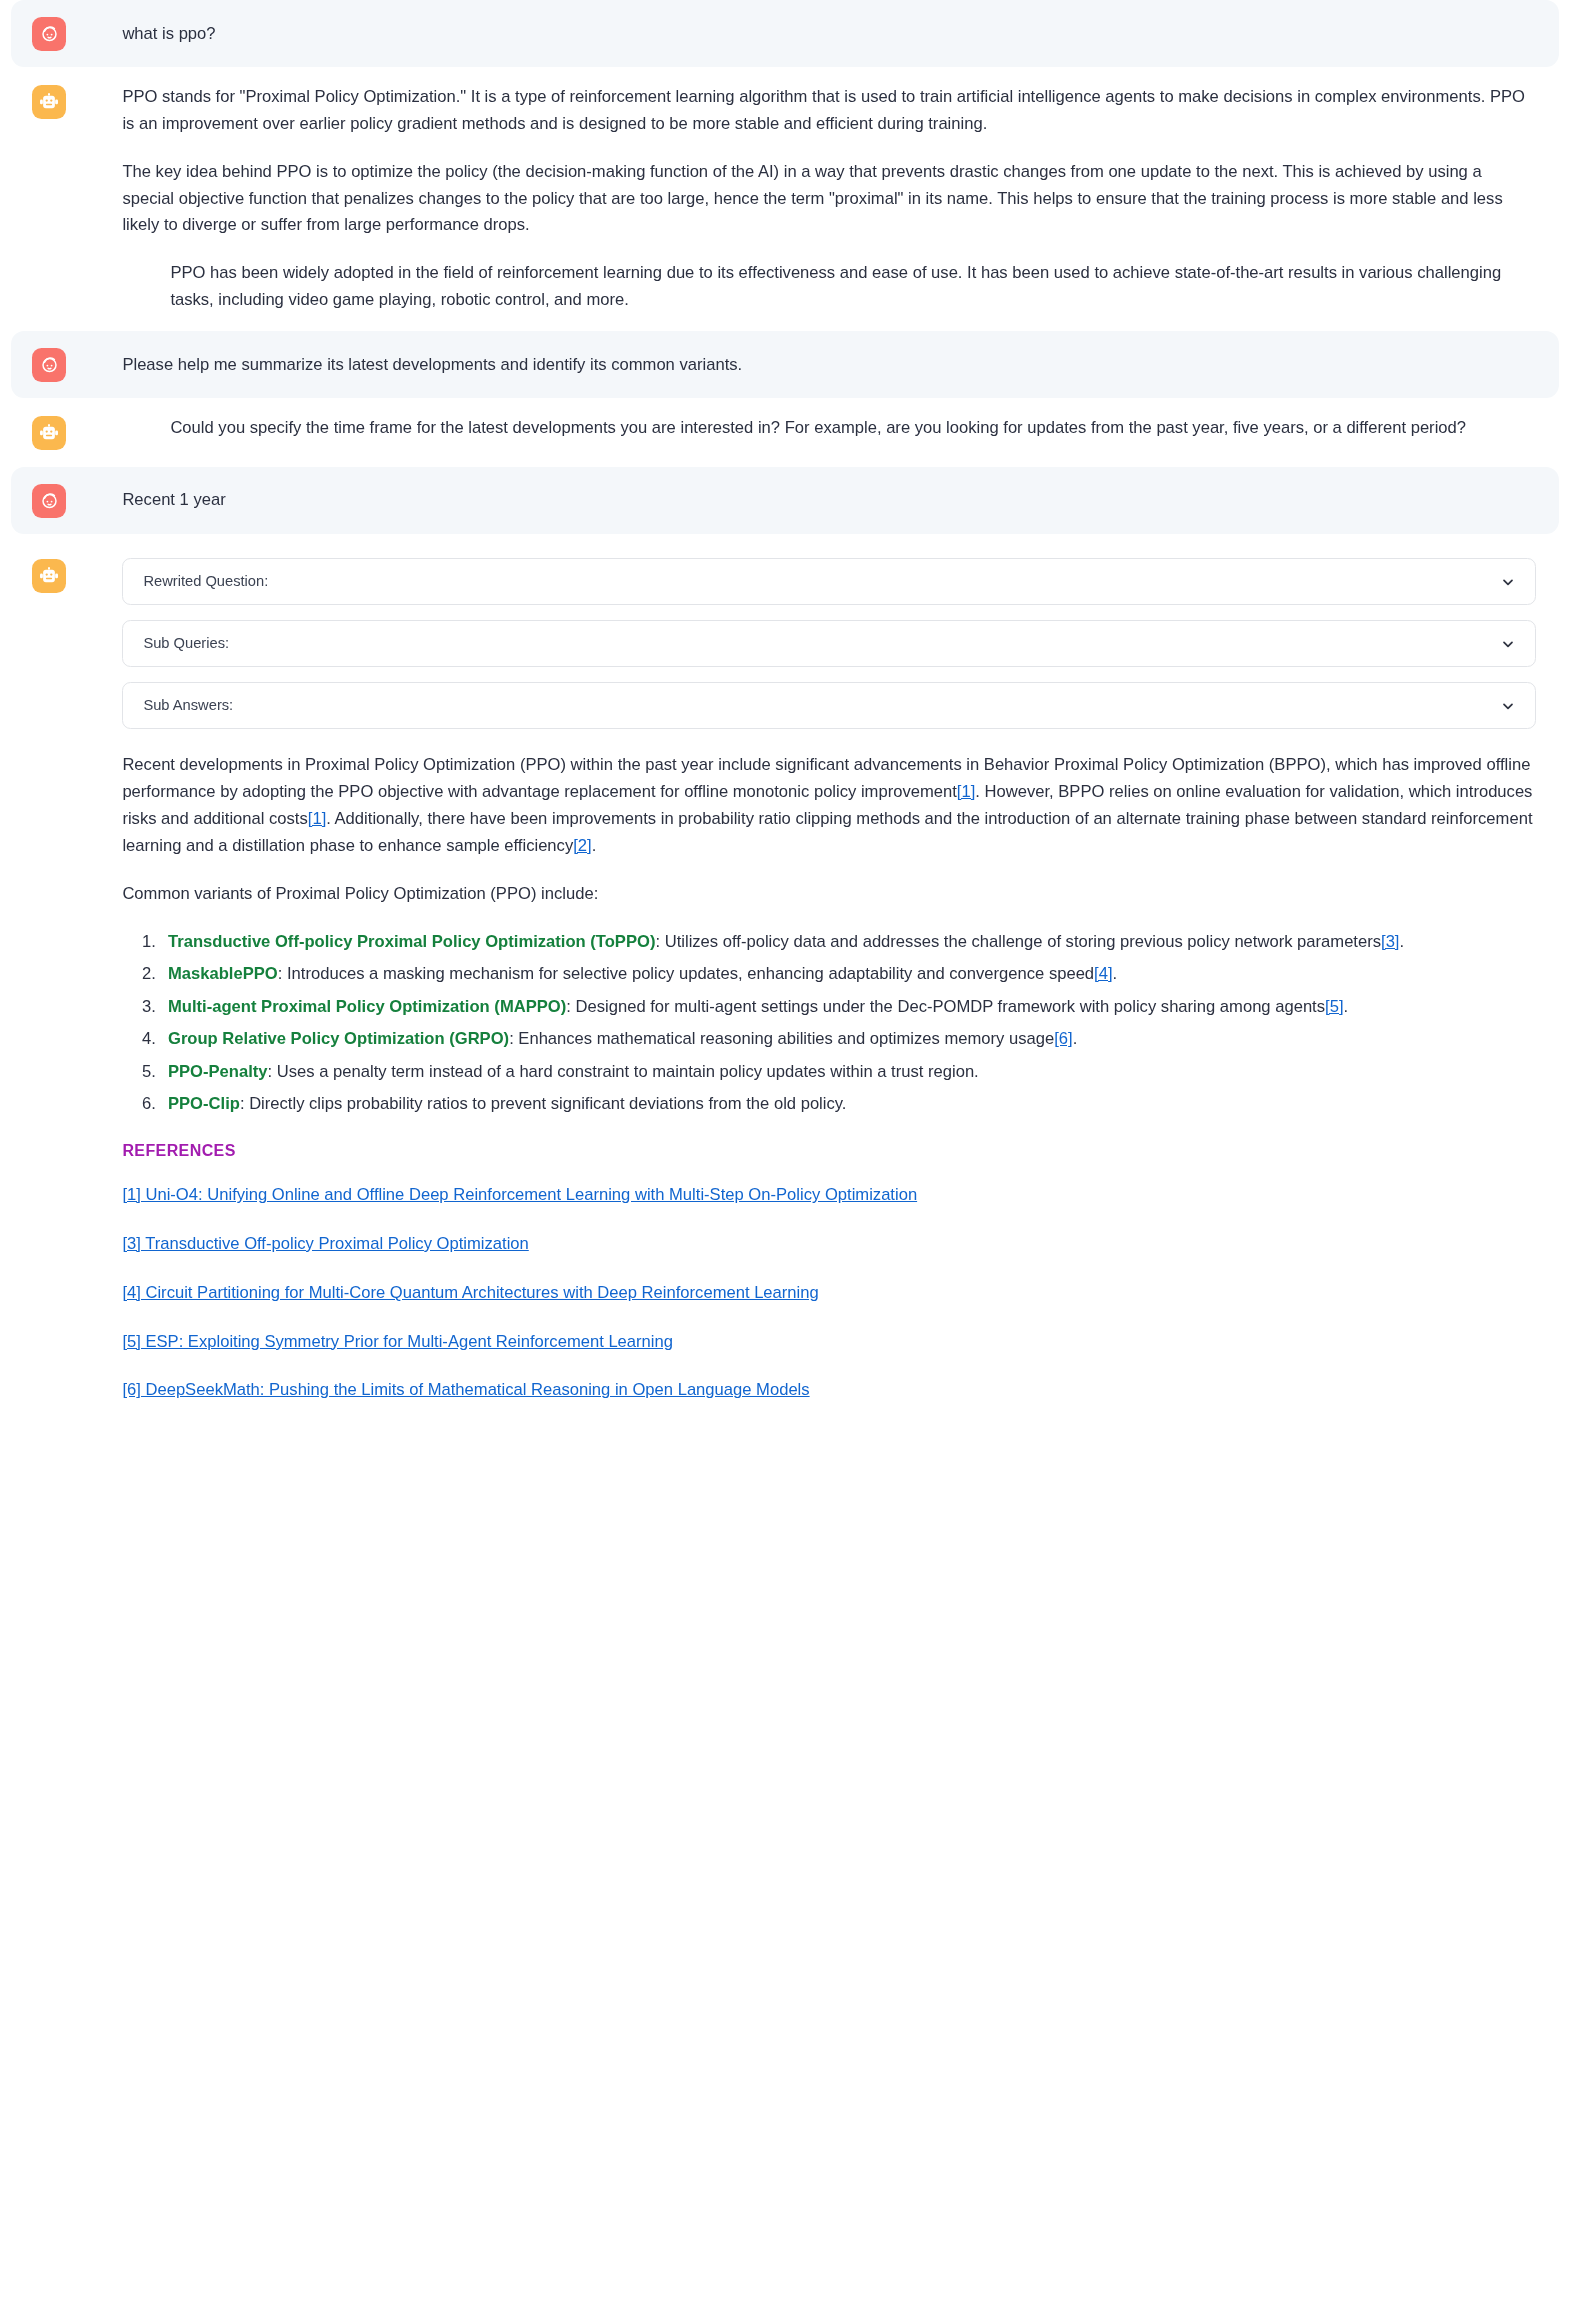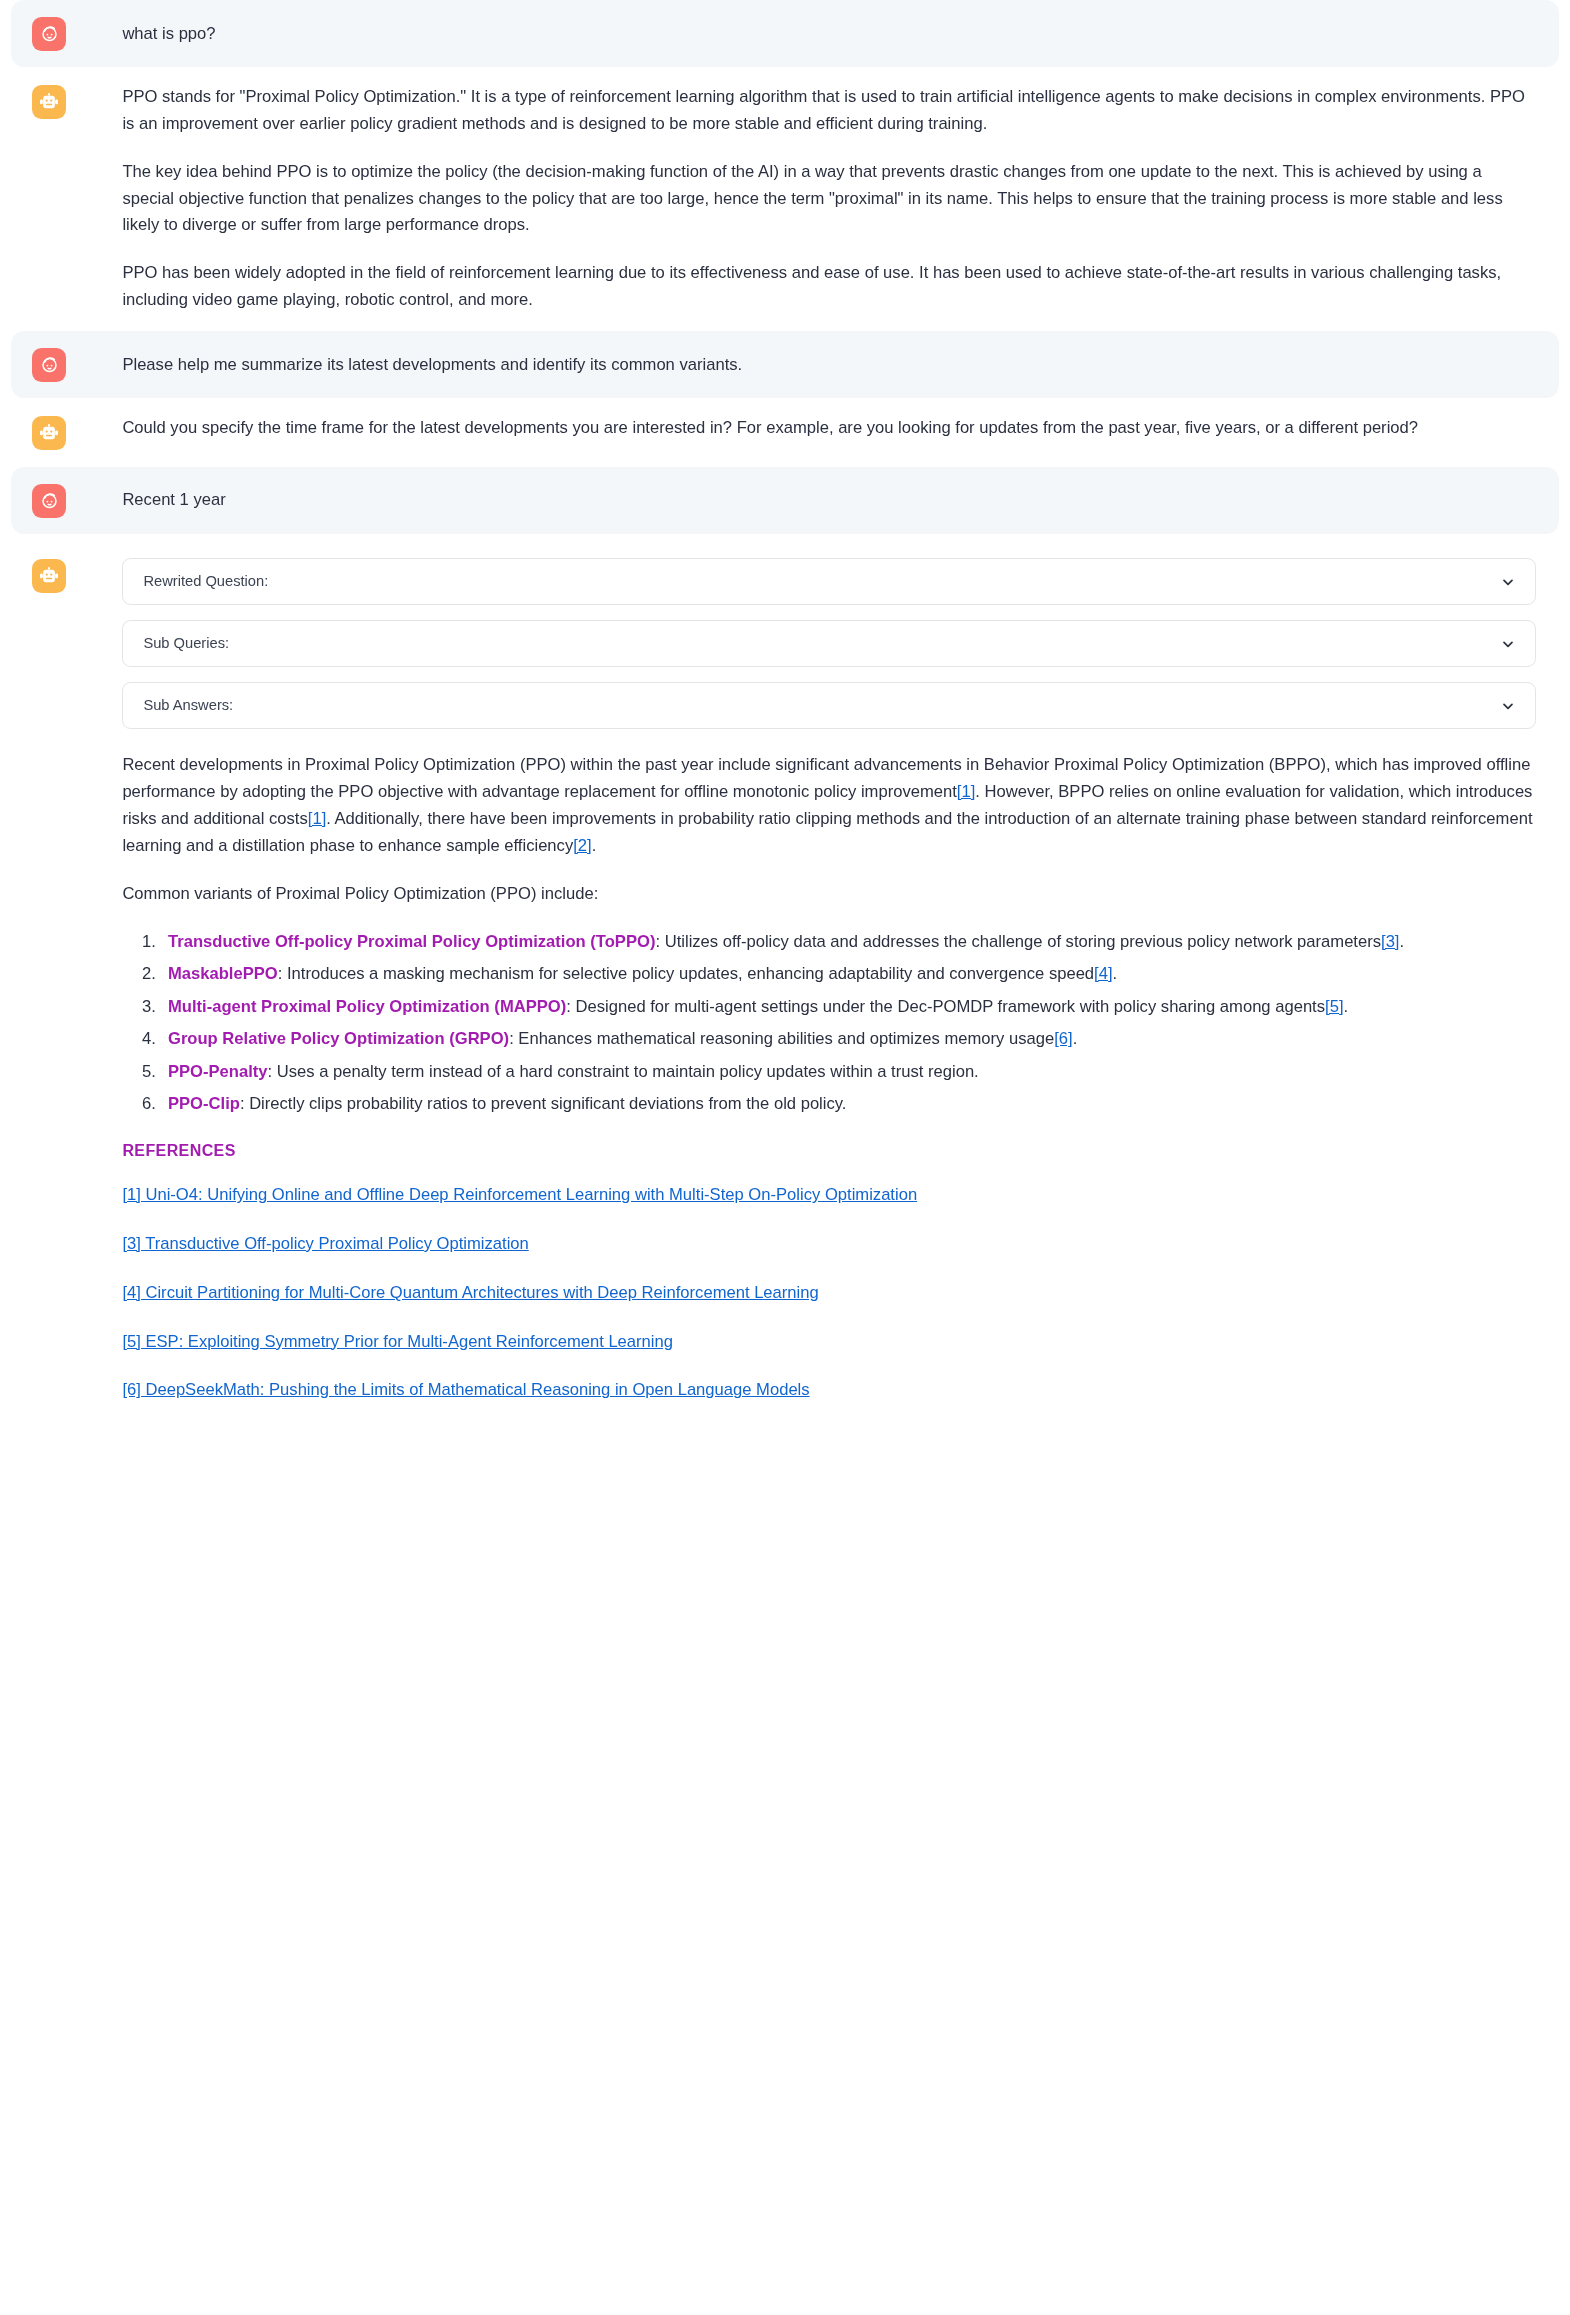--- a/index.html
+++ b/index.html
@@ -63,21 +63,21 @@
     line-height: 1.55;
   }
   .body.oneline { padding-top: 4.7px; }
 
   .body p {
     margin: 0 0 21px 0;
     font-size: 16.6px;
     line-height: 1.62;
     color: #2b3040;
   }
-  .body p:last-child { margin-bottom: 0; }
+  .body p:last-child { margin-bottom: 0; margin-left: 48px; }
 
   .user .body {
     font-size: 16.6px;
     line-height: 1.4;
     padding-top: 5.7px;
   }
 
   
   .panels { margin: 0 0 7.6px 0; }
   .panel {
@@ -109,21 +109,21 @@
   ol.variants {
     margin: 0 0 21px 0;
     padding-left: 38px;
     font-size: 16.6px;
     line-height: 1.62;
   }
   ol.variants li {
     margin-bottom: 5.7px;
     padding-left: 7.6px;
   }
-  ol.variants li b { font-weight: 700; color: #a21caf; }
+  ol.variants li b { font-weight: 700; color: #15803d; }
 
   
   a.cite, a.ref {
     color: #1165cf;
     text-decoration: underline;
   }
 
   .refs-title {
     font-weight: 700;
     font-size: 16px;

